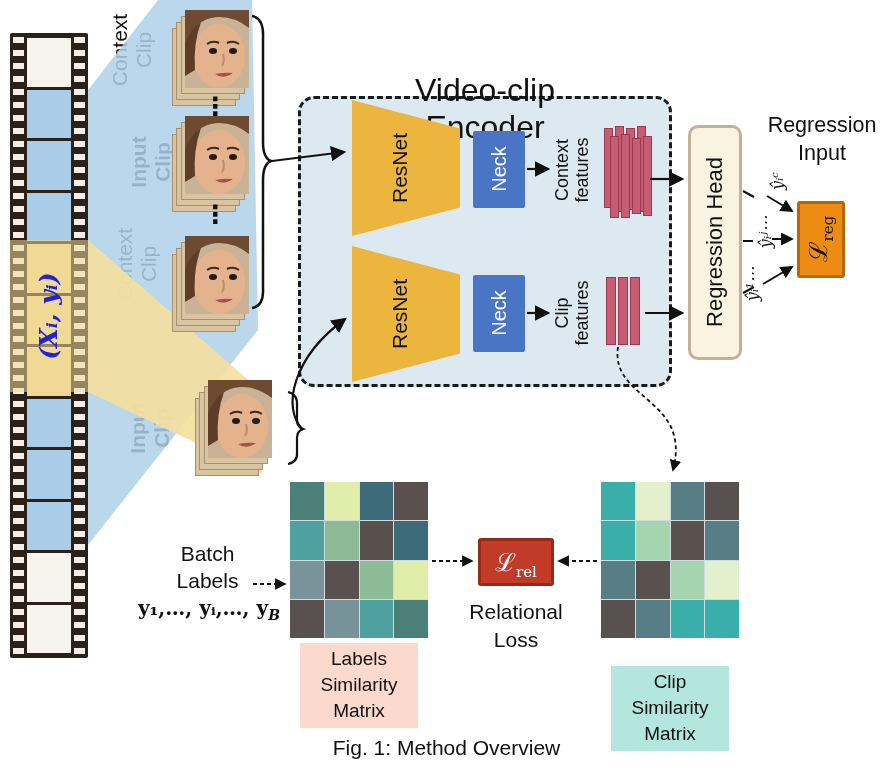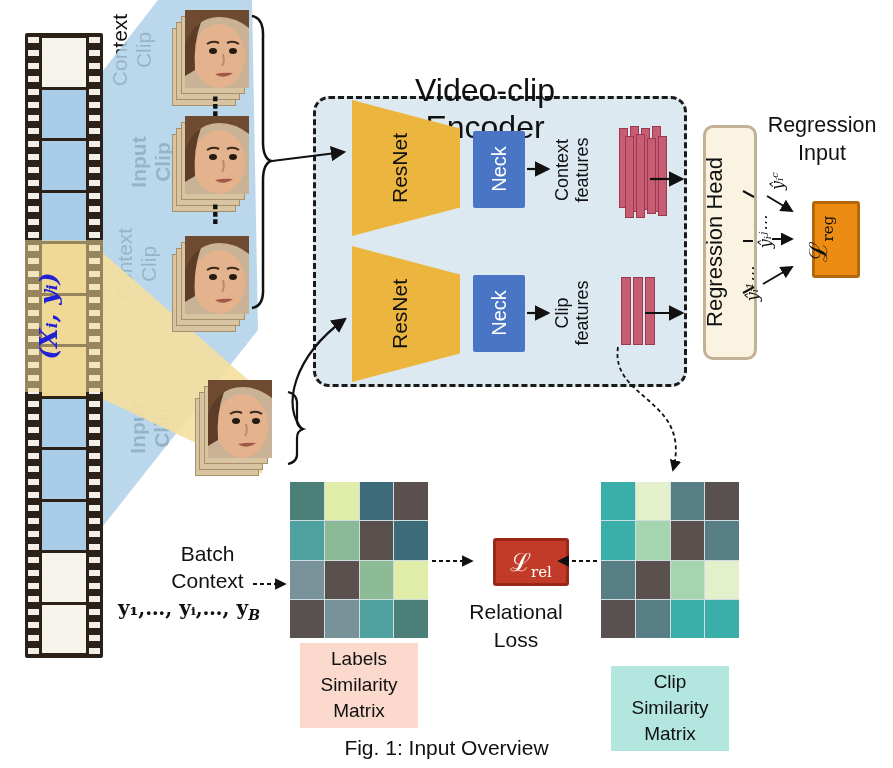--- a/index.html
+++ b/index.html
@@ -1,21 +1,21 @@
 <!DOCTYPE html>
 <html><head>
 <meta charset="utf-8">
 <style>
   html,body { margin:0; padding:0; background:#fff; }
   #canvas {
     position:relative; width:893px; height:768px; margin:0 auto;
     background:#fff; overflow:hidden;
     font-family:"Liberation Sans","DejaVu Sans",sans-serif; color:#111;
   }
-  .abs { position:absolute;margin-left:15px; }
+  .abs { position:absolute; }
   .svglayer { position:absolute; left:0; top:0; pointer-events:none; }
   .vtext { position:absolute; transform:translate(-50%,-50%) rotate(-90deg);
            text-align:center; white-space:pre-line; line-height:1.12; }
   .htext { position:absolute; text-align:center; white-space:pre-line; }
   .bold { font-weight:bold; }
   .math { font-family:"DejaVu Serif","Liberation Serif",serif; }
 
   
   #filmstrip { left:10px; top:33px; width:78px; height:625px;
                background:#2b2119; border-radius:2px; z-index:2; }
@@ -213,22 +213,22 @@
 Input</div>
 
   <div class="vtext math" style="left:753px; top:284px; font-size:16px; font-style:italic; z-index:3">ŷᵢ¹⋯</div>
   <div class="vtext math" style="left:766px; top:232px; font-size:16px; font-style:italic; z-index:3">ŷᵢʲ⋯</div>
   <div class="vtext math" style="left:778px; top:181px; font-size:16px; font-style:italic; z-index:3">ŷᵢᶜ</div>
 
   <div id="lreg-box" class="abs"></div>
   <div class="vtext math" style="left:821px; top:239px; font-size:25px; z-index:3"><span>ℒ</span><sub style="font-size:15px">reg</sub></div>
 
   <div class="htext" style="left:145px; top:540px; width:125px; font-size:21px; line-height:1.3; z-index:2">Batch
-Context</div>
-  <div class="htext math bold" style="left:90px; top:596px; width:198px; font-size:20px; z-index:2"><span>y₁,…, yᵢ,…, y</span><sub style="font-style:italic; font-size:14px">B</sub></div>
+Labels</div>
+  <div class="htext math bold" style="left:110px; top:596px; width:198px; font-size:20px; z-index:2"><span>y₁,…, yᵢ,…, y</span><sub style="font-style:italic; font-size:14px">B</sub></div>
 
   <div class="matrix" style="left:290px; top:482px">
       <div class="mcell" style="background: rgb(74, 128, 120);"></div>
       <div class="mcell" style="background: rgb(224, 237, 171);"></div>
       <div class="mcell" style="background: rgb(61, 107, 122);"></div>
       <div class="mcell" style="background: rgb(89, 80, 79);"></div>
       <div class="mcell" style="background: rgb(79, 161, 160);"></div>
       <div class="mcell" style="background: rgb(140, 186, 151);"></div>
       <div class="mcell" style="background: rgb(89, 80, 78);"></div>
       <div class="mcell" style="background: rgb(61, 107, 122);"></div>
@@ -266,21 +266,21 @@
   <div class="matrix-caption" style="left: 611px; top: 666px; background: rgb(178, 230, 222);">Clip
 Similarity
 Matrix</div>
 
   <div id="lrel-box" class="abs">
     <span class="math" style="font-size:25px; color:#fff"><span>ℒ</span><sub style="font-size:15px">rel</sub></span>
   </div>
   <div class="htext" style="left:445px; top:598px; width:142px; font-size:21px; line-height:1.35; z-index:2">Relational
 Loss</div>
 
-  <div class="htext" style="left:0; top:736px; width:893px; font-size:21px">Fig. 1: Input Overview</div>
+  <div class="htext" style="left:0; top:736px; width:893px; font-size:21px">Fig. 1: Method Overview</div>
 
   <svg class="svglayer" width="893" height="768" style="z-index:6">
     <defs>
       <marker id="ah" viewBox="0 0 10 10" refX="8.5" refY="5" markerWidth="7" markerHeight="7" orient="auto-start-reverse">
         <path d="M0,0 L10,5 L0,10 z" fill="#111"></path>
       </marker>
       <marker id="ahs" viewBox="0 0 10 10" refX="8.5" refY="5" markerWidth="6.5" markerHeight="6.5" orient="auto-start-reverse">
         <path d="M0,0 L10,5 L0,10 z" fill="#111"></path>
       </marker>
     </defs>

